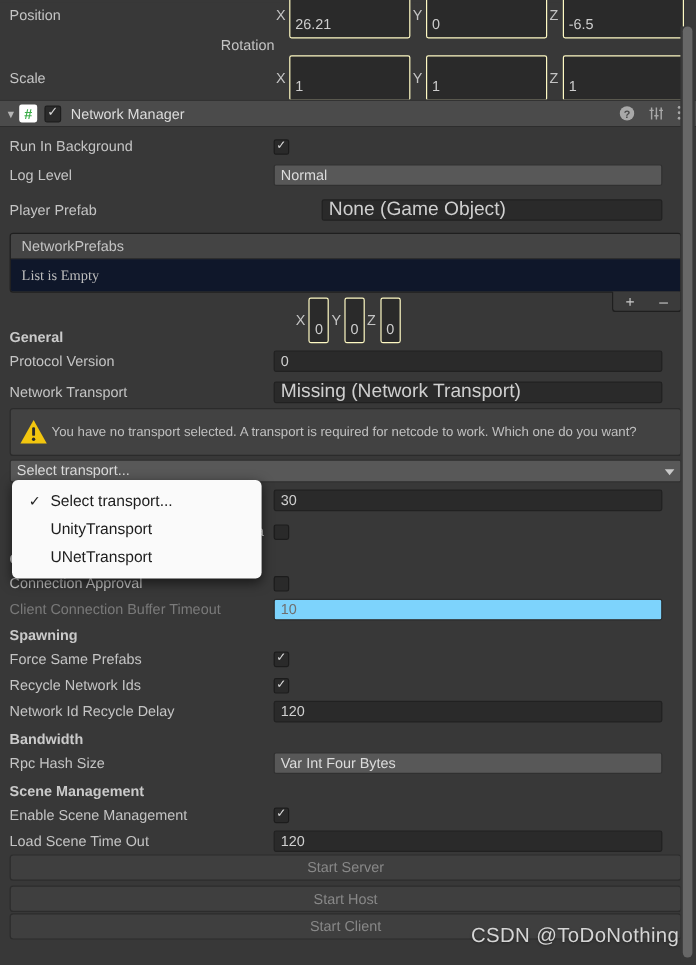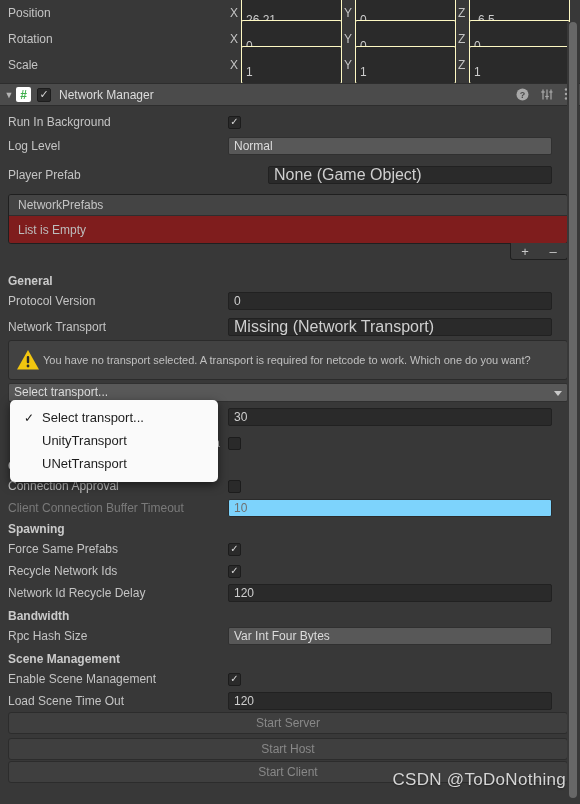--- a/index.html
+++ b/index.html
@@ -176,21 +176,22 @@
     border-bottom: 1px solid #2e2e2e;
     display: flex; align-items: center;
     padding-left: 9px;
     color: #c4c4c4; font-size: 12px;
   }
   .list-body {
     height: 27px;
     display: flex; align-items: center;
     padding-left: 9px;
     color: #bdbdbd; font-size: 12px;
-    background: #7f1d1d;
+    background: #0f172a;
+    font-family: Liberation Serif, serif;
   }
   .list-footer {
     display: flex; justify-content: flex-end;
     margin: -1px 12px 0 0;
   }
   .list-btns {
     width: 58px; height: 17px;
     background: #3b3b3b;
     border: 1px solid #1f1f1f;
     border-top: none;
@@ -321,21 +322,21 @@
           <span class="axis">Y</span>
           <div class="numfield">0</div>
         </div>
         <div class="vecgrp">
           <span class="axis">Z</span>
           <div class="numfield">-6.5</div>
         </div>
       </div>
     </div>
 
-    <div class="row xform" style="margin-top:5px;">
+    <div class="row xform" style="margin-top:5px;flex-direction:column;">
       <div class="lbl labelcol">Rotation</div>
       <div class="vec">
         <div class="vecgrp">
           <span class="axis">X</span>
           <div class="numfield">0</div>
         </div>
         <div class="vecgrp">
           <span class="axis">Y</span>
           <div class="numfield">0</div>
         </div>

